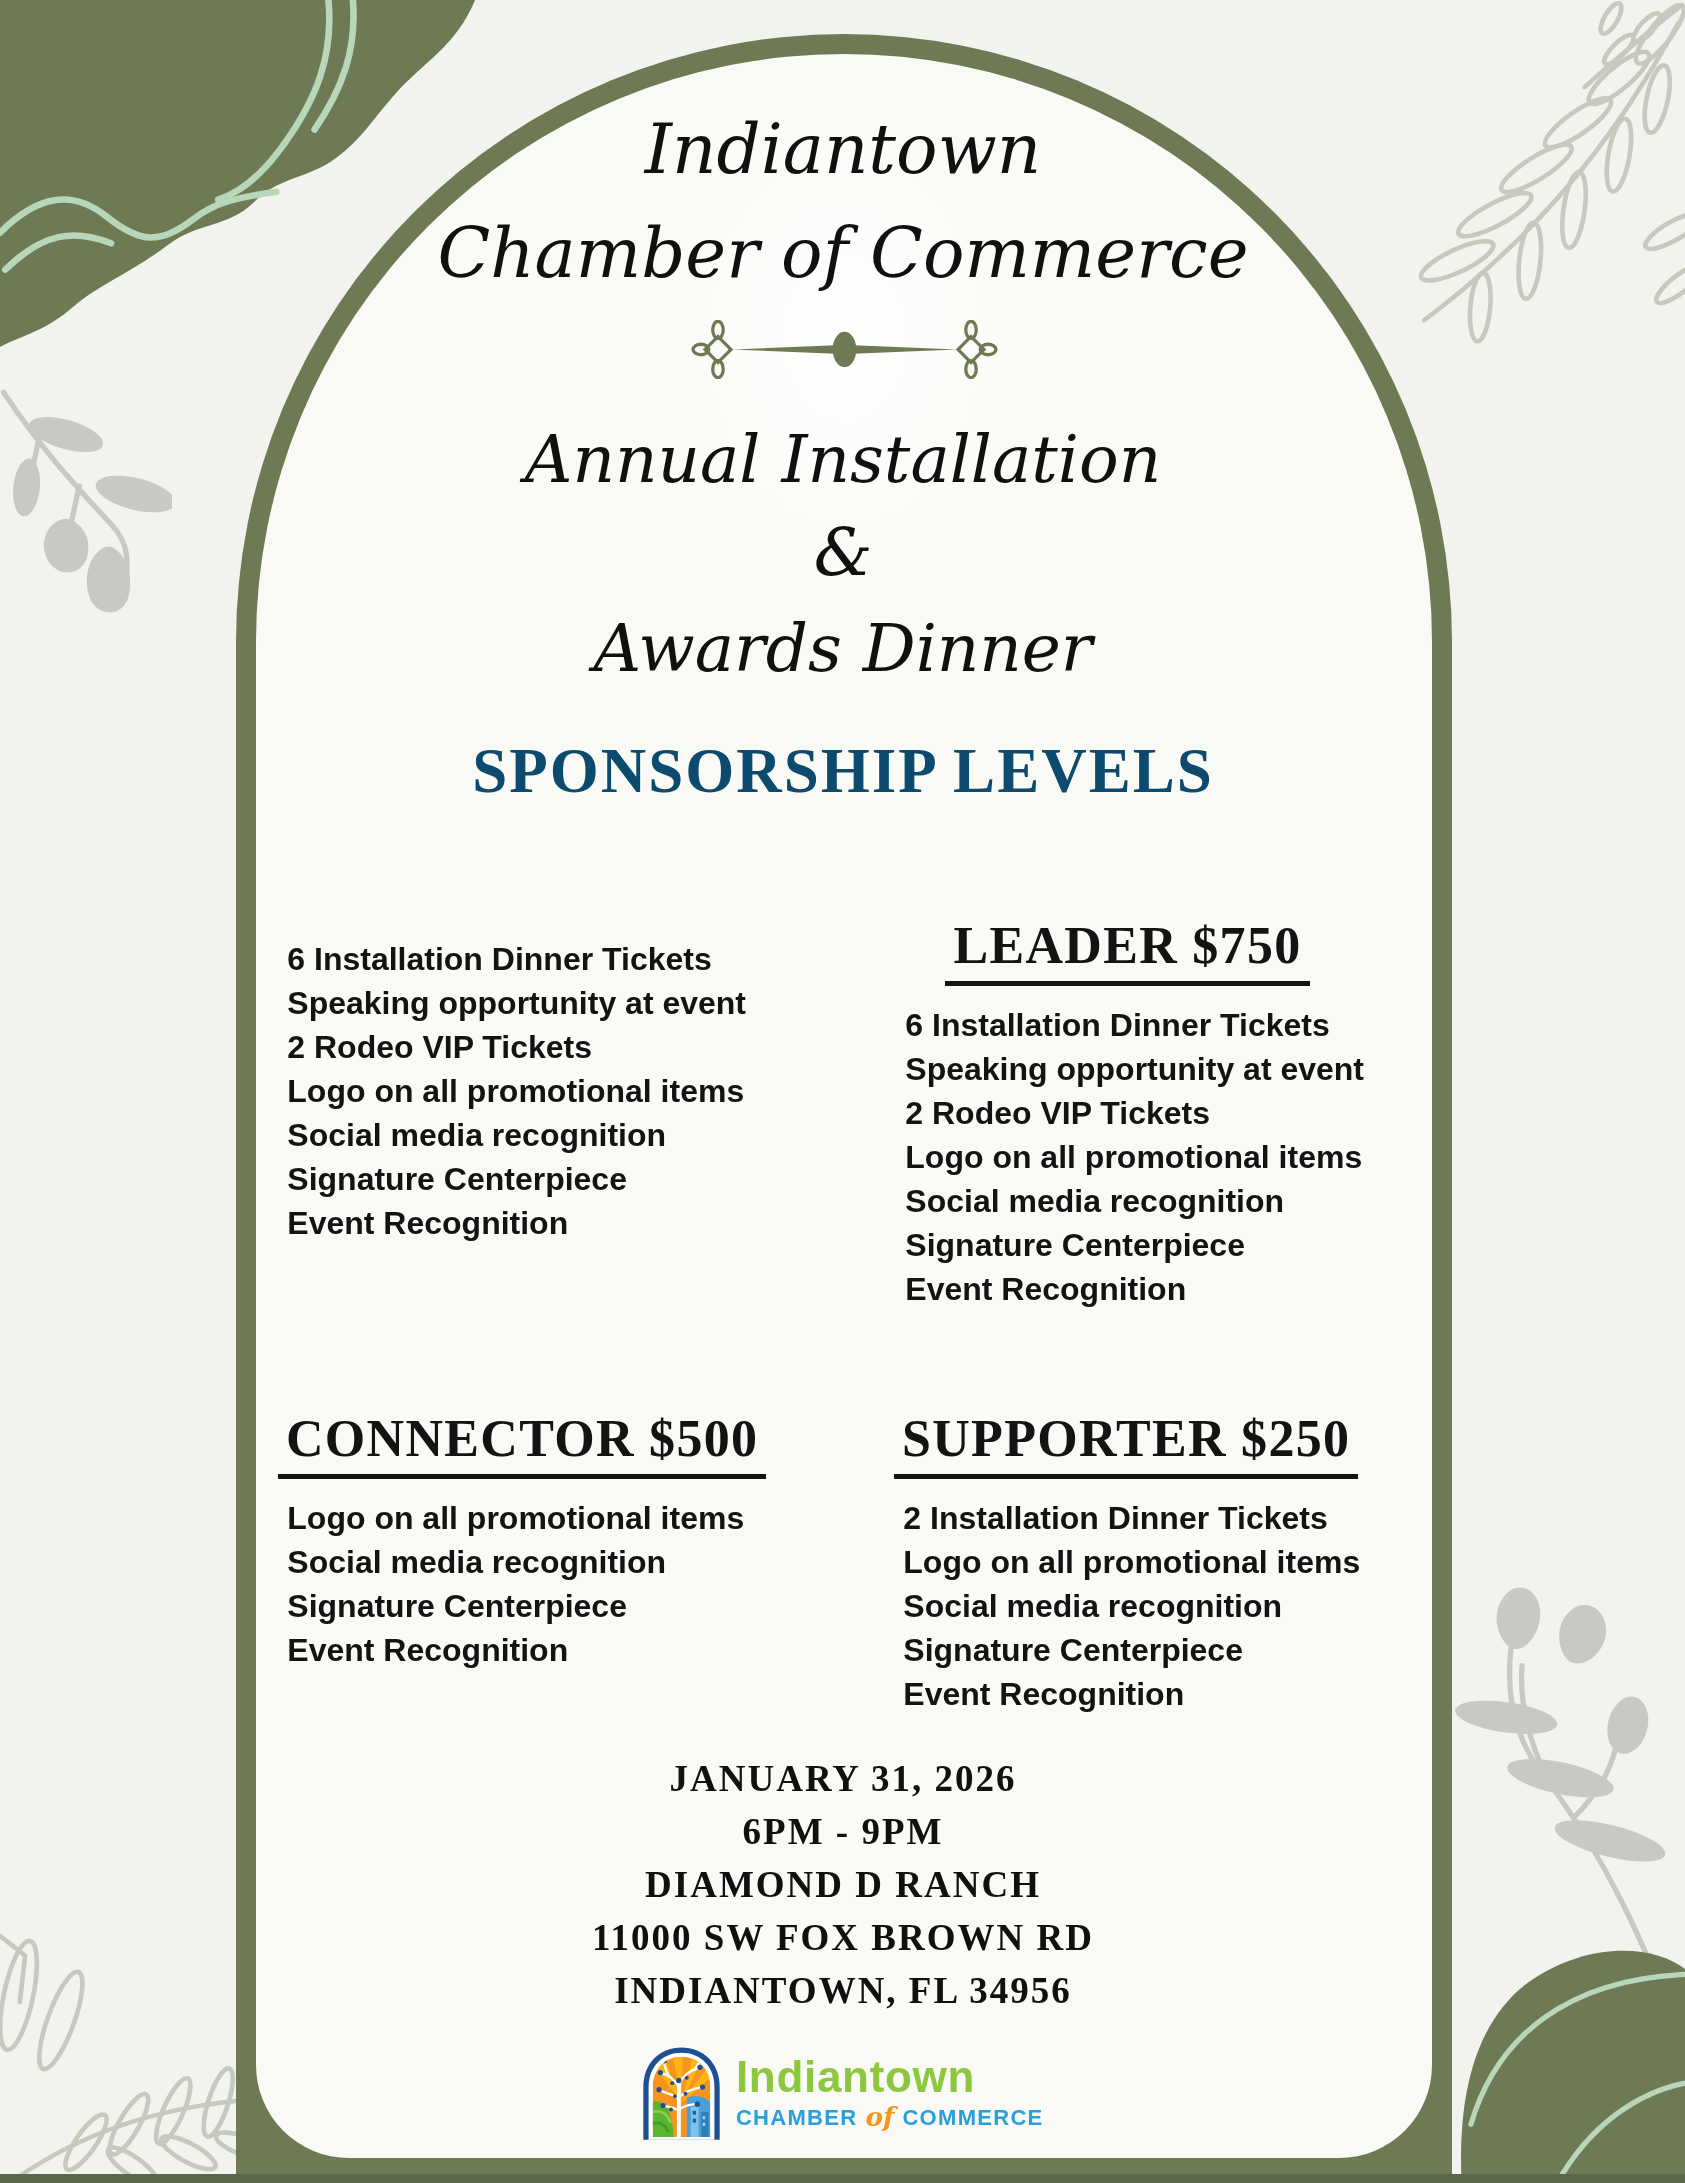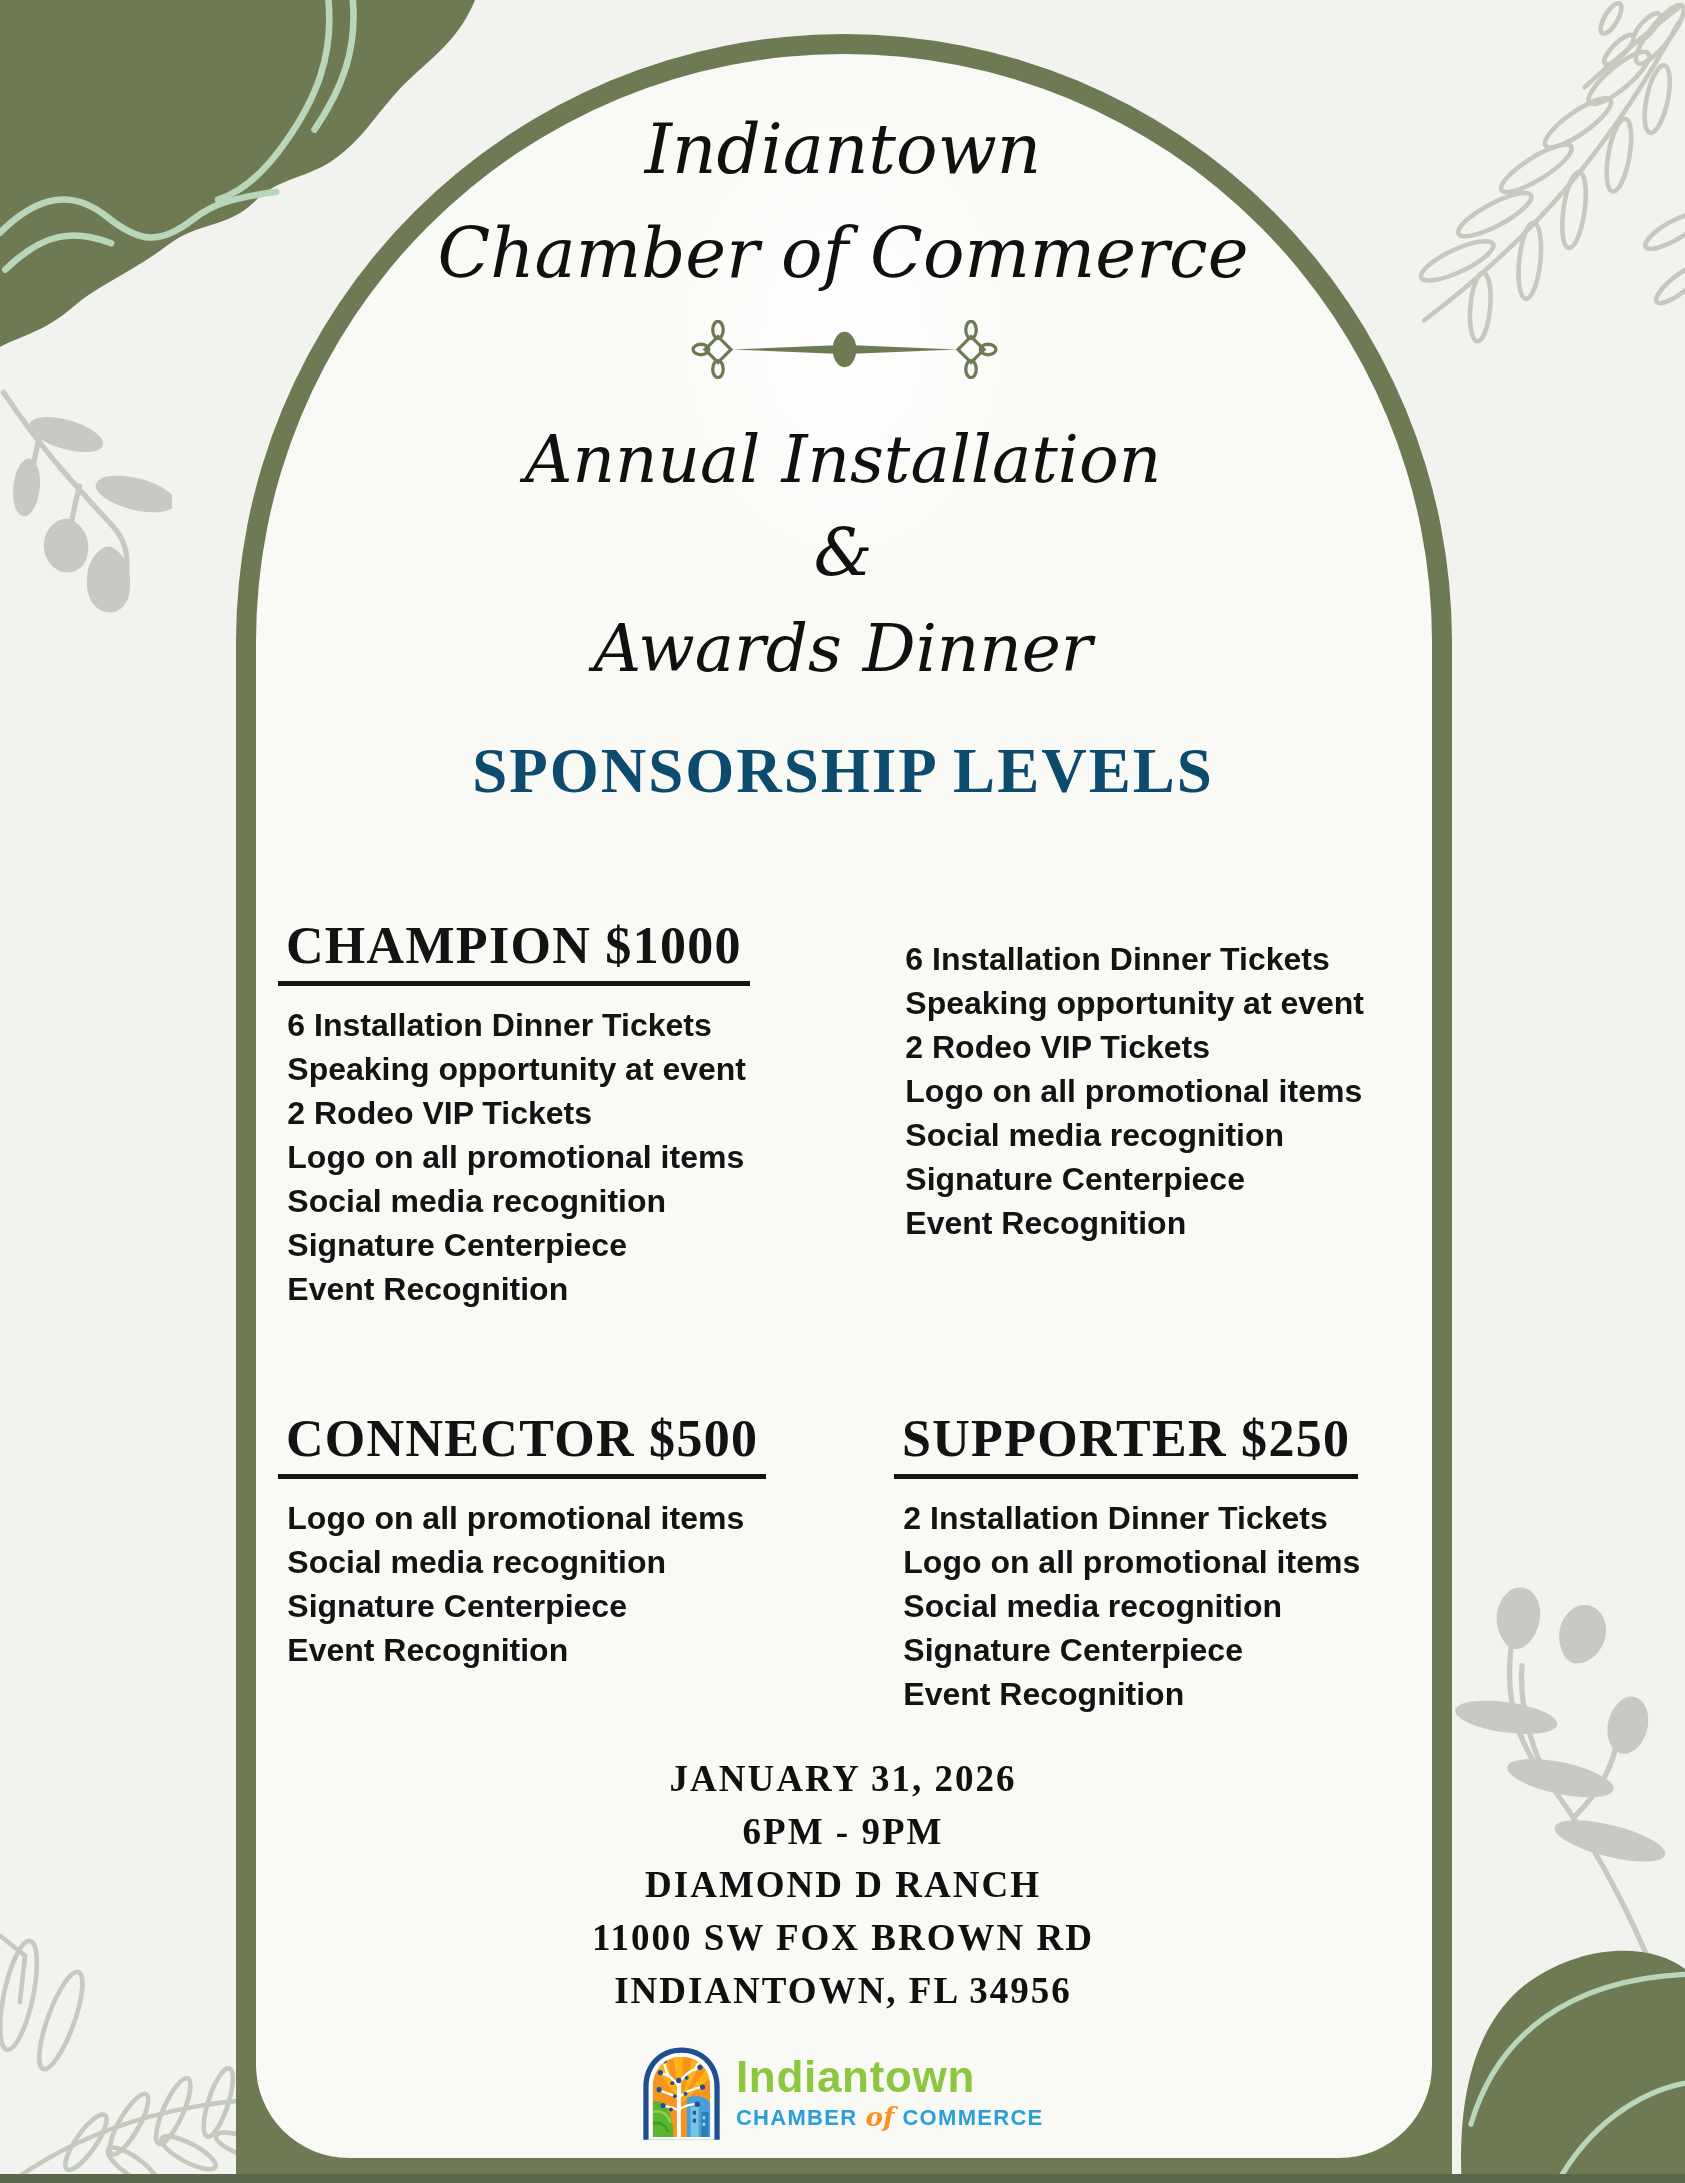--- a/index.html
+++ b/index.html
@@ -166,33 +166,33 @@
     </g>
   </svg>
 
   <div class="script sm" style="top:423px">Annual Installation</div>
   <div class="script sm" style="top:516px">&amp;</div>
   <div class="script sm" style="top:612px">Awards Dinner</div>
 
   <div class="section-title">SPONSORSHIP LEVELS</div>
 
   <div class="tier" style="left:278px;top:920px">
-    <div class="name"><span>CHAMPION $1000</span></div>
     <div class="benefits">
       <div>6 Installation Dinner Tickets</div>
       <div>Speaking opportunity at event</div>
       <div>2 Rodeo VIP Tickets</div>
       <div>Logo on all promotional items</div>
       <div>Social media recognition</div>
       <div>Signature Centerpiece</div>
       <div>Event Recognition</div>
     </div>
   </div>
 
   <div class="tier" style="left:896px;top:920px">
+    <div class="name"><span>LEADER $750</span></div>
     <div class="benefits">
       <div>6 Installation Dinner Tickets</div>
       <div>Speaking opportunity at event</div>
       <div>2 Rodeo VIP Tickets</div>
       <div>Logo on all promotional items</div>
       <div>Social media recognition</div>
       <div>Signature Centerpiece</div>
       <div>Event Recognition</div>
     </div>
   </div>

